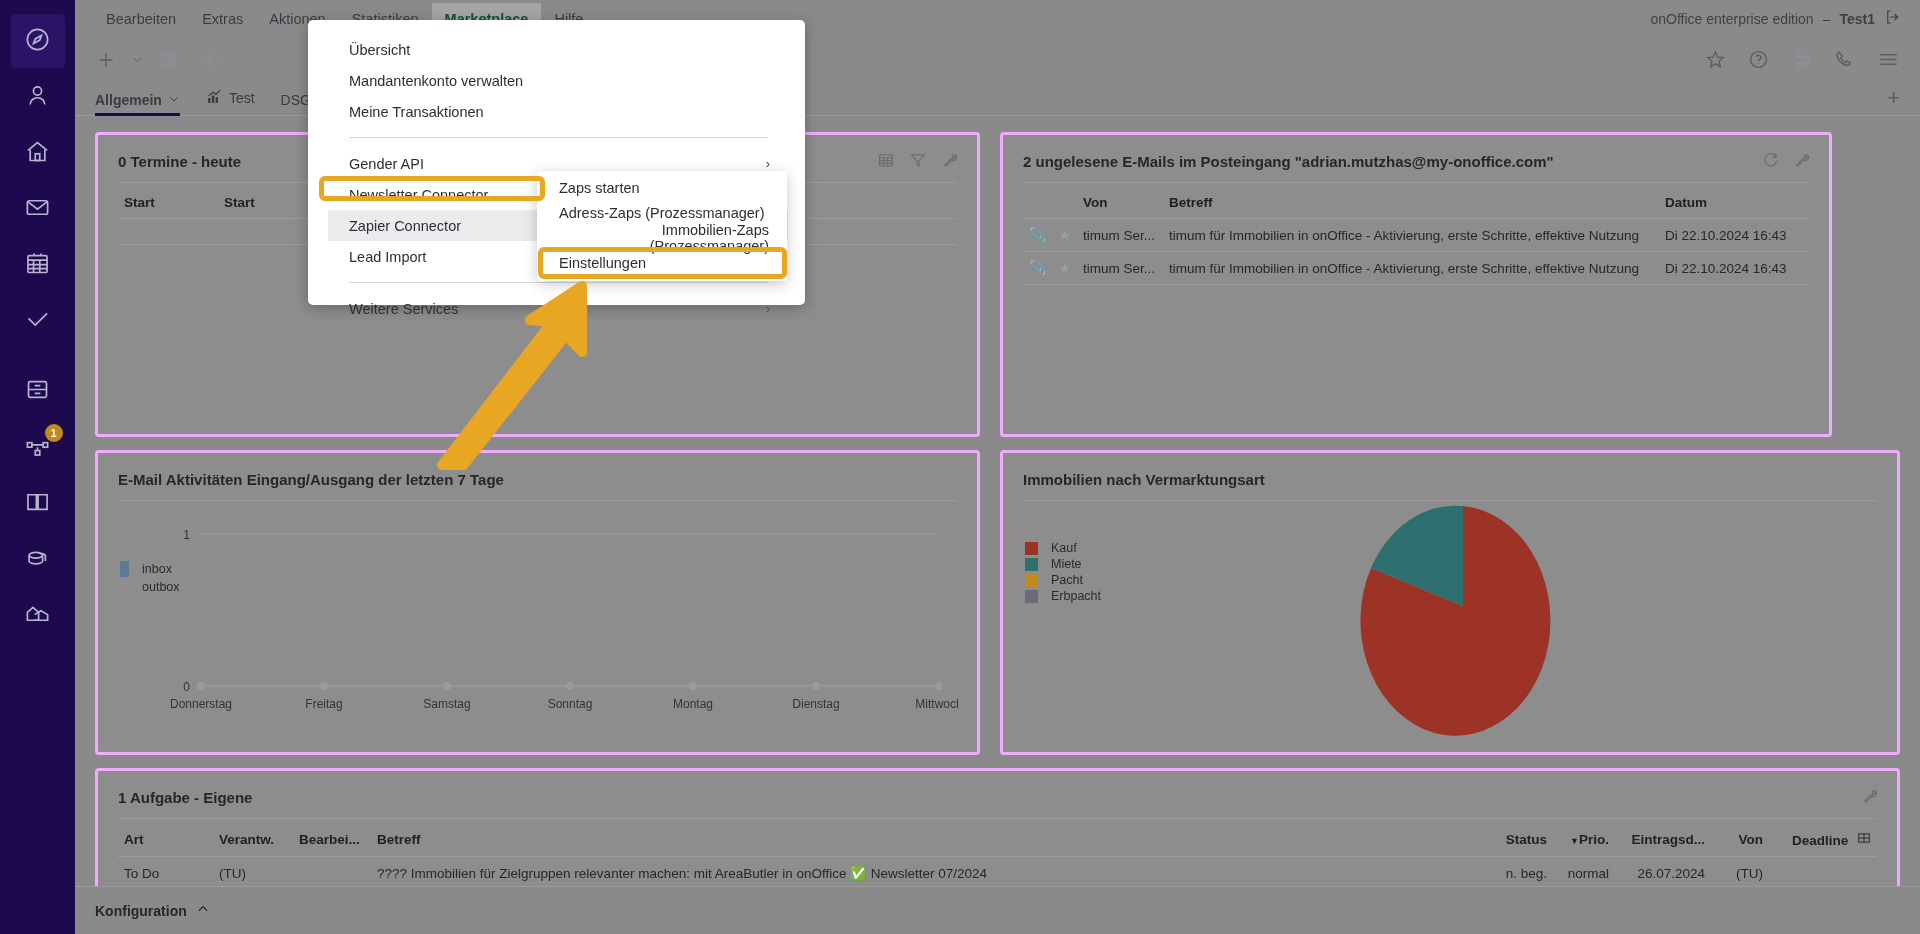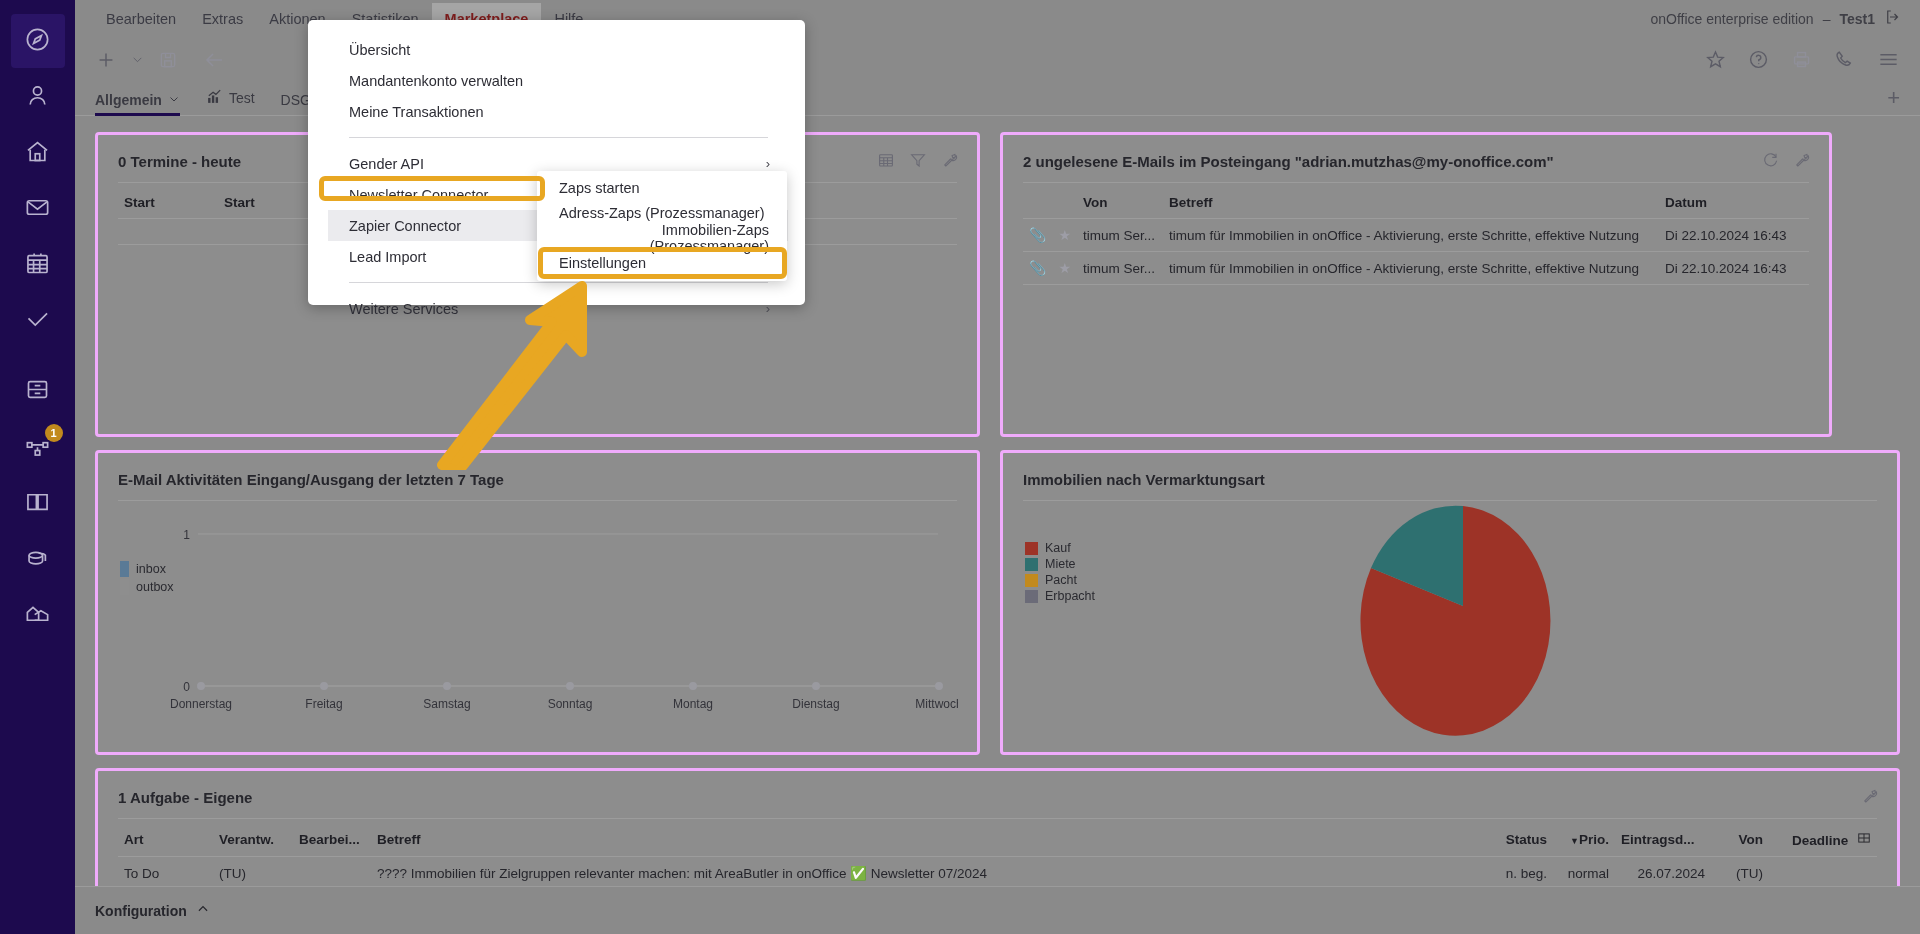--- a/index.html
+++ b/index.html
@@ -41,21 +41,21 @@
   .rail-gap { height: 14px; }
 
   
   .menubar {
     position: absolute; left: 75px; top: 0; right: 0; height: 37px;
     display: flex; align-items: center; padding-left: 18px;
     font-size: 14.5px; color: #3b3b44;
     z-index: 4;
   }
   .menubar-item { padding: 8px 13px; cursor: default; }
-  .menubar-item.open { background: #a5a5a5; color: #7f1d1d; font-weight: 600; }
+  .menubar-item.open { background: #a5a5a5; color: #14532d; font-weight: 600; }
   .menubar-right {
     position: absolute; right: 18px; top: 0; height: 37px;
     display: flex; align-items: center; gap: 9px;
     font-size: 14px; color: #3f3f46; margin-left: 7px;
   }
   .menubar-right .bold { font-weight: bold; }
 
   
   .toolbar {
     position: absolute; left: 75px; top: 37px; right: 0; height: 45px;
@@ -122,21 +122,21 @@
   table.grid td {
     padding: 8px 6px; border-top: 1px solid #9c9c9c; white-space: nowrap;
   }
   table.grid tbody tr { border-bottom: 1px solid #9c9c9c; }
 
   .mail-ico { color: #9d9da6; font-size: 14px; }
   .star-ico { color: #9d9da6; font-size: 14px; }
 
   
   .legend { font-size: 12.5px; color: #2a2a30; }
-  .legend-row { display: flex; align-items: center; gap: 7px; margin-bottom: 2px; }
+  .legend-row { display: flex; align-items: center; gap: 13px; margin-bottom: 2px; }
   .legend-swatch { width: 9px; height: 16px; display: inline-block; }
   .legend-sq { width: 13px; height: 13px; display: inline-block; }
 
   .axis-label { font-size: 12px; fill: #33333a; }
 
   
   .configbar {
     position: absolute; left: 75px; bottom: 0; right: 0; height: 48px;
     background: #8a8a8a; border-top: 1px solid #9b9b9b;
     display: flex; align-items: center; padding-left: 20px; gap: 9px;
@@ -548,21 +548,21 @@
         <thead>
           <tr>
             <th style="width:95px">Art</th>
             <th style="width:80px">Verantw.</th>
             <th style="width:78px">Bearbei...</th>
             <th>Betreff</th>
             <th style="width:72px; text-align:right">Status</th>
             <th style="width:62px; text-align:right">
               <span style="font-size:9px">▼</span><span>Prio.</span>
             </th>
-            <th style="width:96px; ">Eintragsd...</th>
+            <th style="width:96px; text-align:right">Eintragsd...</th>
             <th style="width:58px; text-align:right">Von</th>
             <th style="width:108px; text-align:right">
               <span>Deadline</span>
               <span style="margin-left:5px">
                 <svg width="14" height="14" viewBox="0 0 24 24" style="stroke:#2a2a30;fill:none;stroke-width:1.7">
                     <rect x="3" y="5" width="18" height="14"></rect>
                     <path d="M3 12 H21 M12 5 V19"></path>
                   </svg>
               </span>
             </th>

